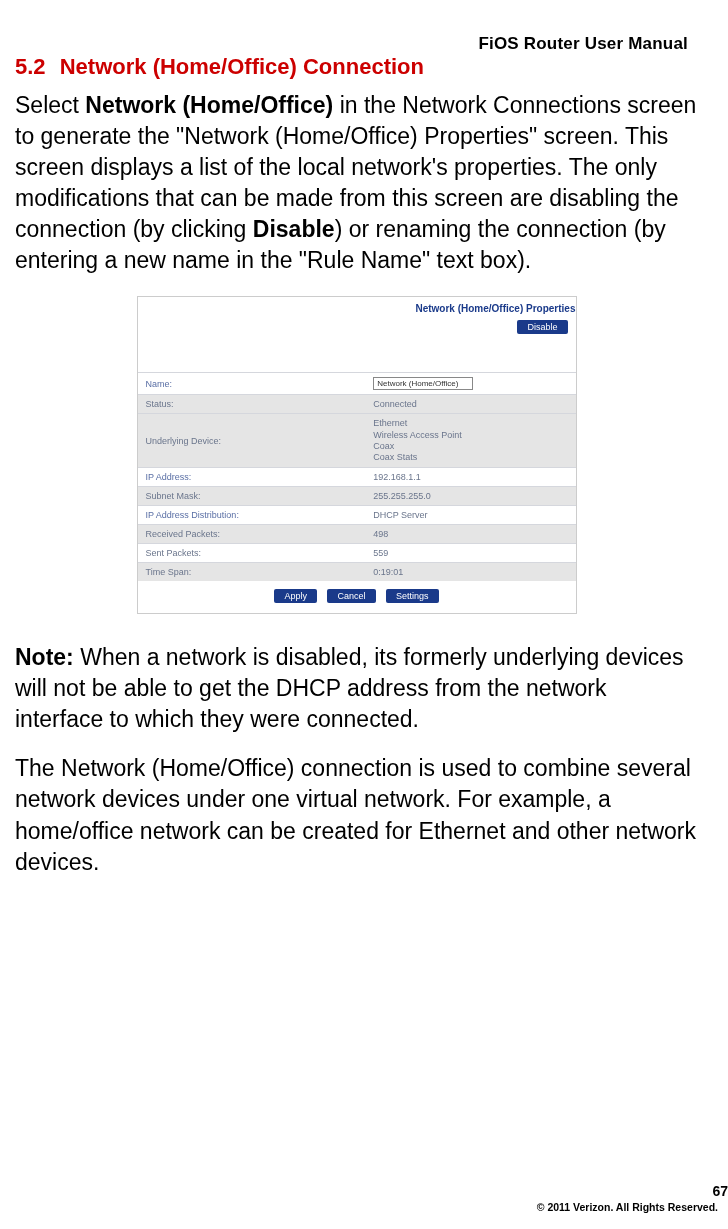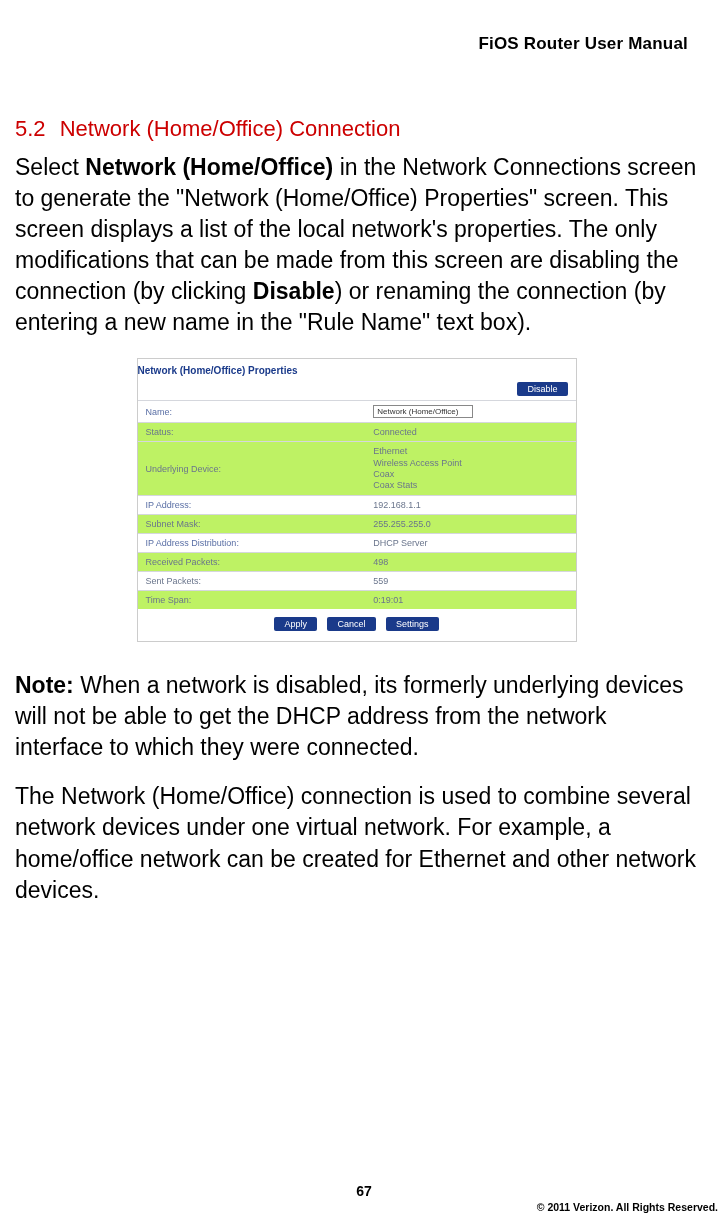--- a/index.html
+++ b/index.html
@@ -17,23 +17,22 @@
   .doc-header {
     text-align: right;
     font-weight: 900;
     font-size: 17px;
     letter-spacing: 0.2px;
     padding-right: 10px;
     padding-top: 4px;
   }
   .section-heading {
     color: #c00;
-    font-weight: 400;
+    font-weight: 700;
     font-size: 22px;
-    margin-top: 62px;
     margin-bottom: 10px;
   }
   .section-num { display: inline-block; margin-right: 8px; }
   .body-para {
     font-size: 23px;
     line-height: 1.35;
     margin-bottom: 18px;
     color: #000;
   }
   .body-para b { font-weight: 700; }
@@ -42,21 +41,21 @@
   .figure-wrap {
     width: 440px;
     margin: 20px auto 28px auto;
     border: 1px solid #ccc;
     background: #fff;
     font-family: Tahoma, Arial, sans-serif;
     font-size: 9px;
     color: #555;
   }
   .fig-title {
-    text-align: left;
+    text-align: right;
     color: #1a3a8a;
     font-weight: 700;
     font-size: 10px;
     padding: 6px 0 6px 0;
   }
   .fig-note {
     padding: 2px 6px 8px 6px;
     color: #999;
   }
   .fig-note b { color: #888; font-weight: 700; }
@@ -70,23 +69,24 @@
     color: #fff;
     font-size: 9px;
     padding: 2px 10px;
     border-radius: 2px;
     text-align: center;
     min-width: 40px;
   }
   .prop-table {
     width: 100%;
     border-collapse: collapse;
+    margin-top: 34px;
   }
   .prop-table tr { border-top: 1px solid #d5d7dd; }
-  .prop-table tr.alt td { background: #bef264; }
+  .prop-table tr.alt td { background: #e5e5e5; }
   .prop-table td {
     padding: 4px 8px;
     vertical-align: middle;
     color: #6a758c;
     font-size: 9px;
   }
   .prop-table td.label { width: 52%; color: #6a758c; }
   .prop-table td.label-blue { color: #5a6fa5; }
   .val-green { color: #3a8a3a; }
   .val-input {
@@ -103,21 +103,21 @@
     text-align: center;
     padding: 8px 0 10px 0;
   }
   .fig-btn-row .btn { margin: 0 4px; }
 
   .page-num {
     position: absolute;
     bottom: 30px;
     left: 0;
     width: 100%;
-    text-align: center;
+    text-align: right;
     font-weight: 700;
     font-size: 14px;
   }
   .copyright {
     position: absolute;
     bottom: 16px;
     right: 10px;
     font-size: 10.5px;
     font-weight: 600;
   }

